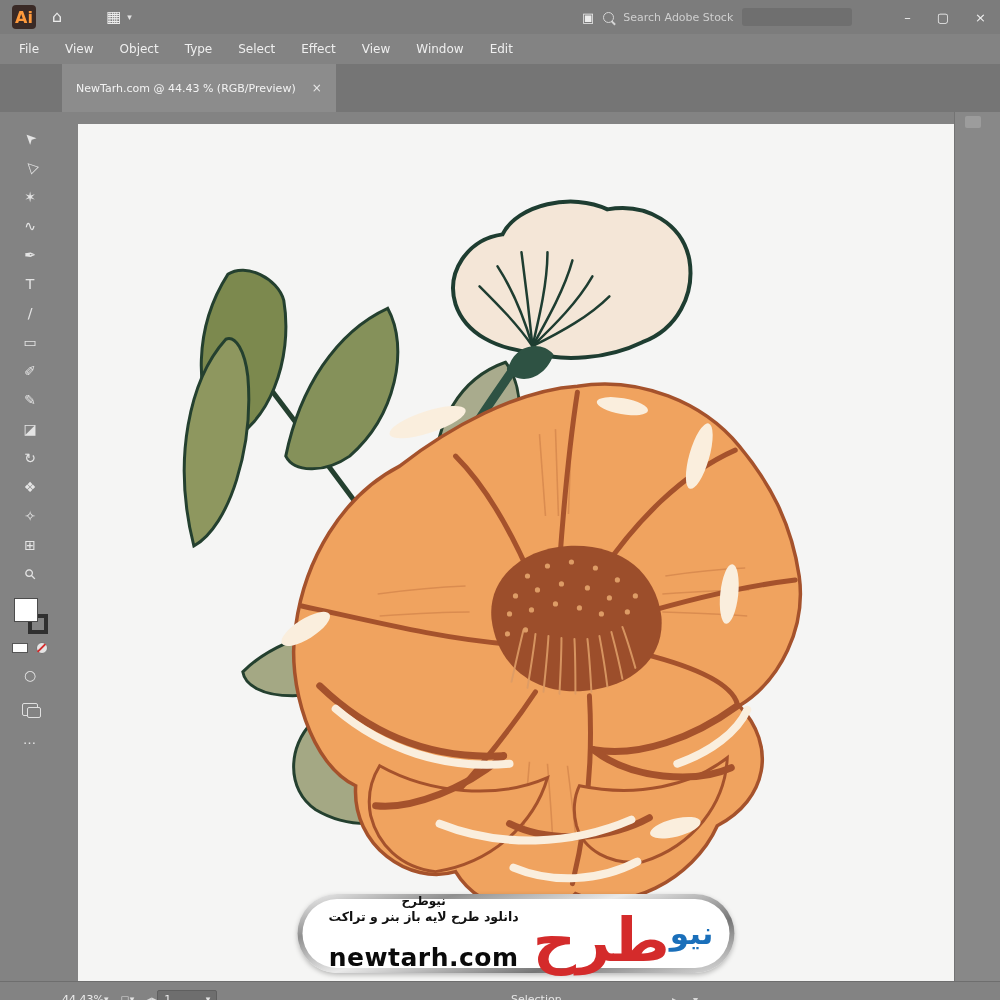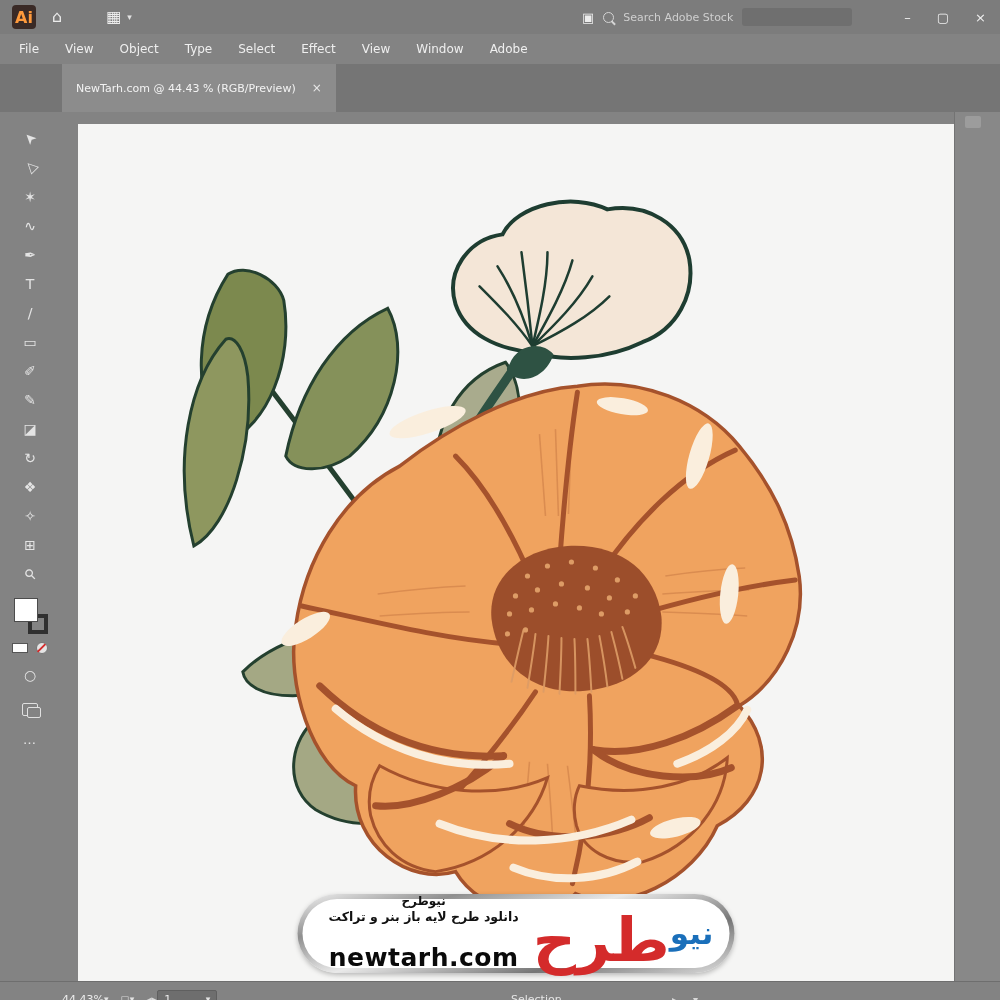--- a/index.html
+++ b/index.html
@@ -116,21 +116,21 @@
 
   <div class="menubar">
     <span class="menu-item">File</span>
     <span class="menu-item">View</span>
     <span class="menu-item">Object</span>
     <span class="menu-item">Type</span>
     <span class="menu-item">Select</span>
     <span class="menu-item">Effect</span>
     <span class="menu-item">View</span>
     <span class="menu-item">Window</span>
-    <span class="menu-item">Adobe</span>
+    <span class="menu-item">Edit</span>
   </div>
 
   <div class="tabbar">
     <div class="doc-tab">
       <span>NewTarh.com @ 44.43 % (RGB/Preview)</span>
       <span class="tab-close">×</span>
     </div>
     <div class="tab-rest"></div>
   </div>
 

